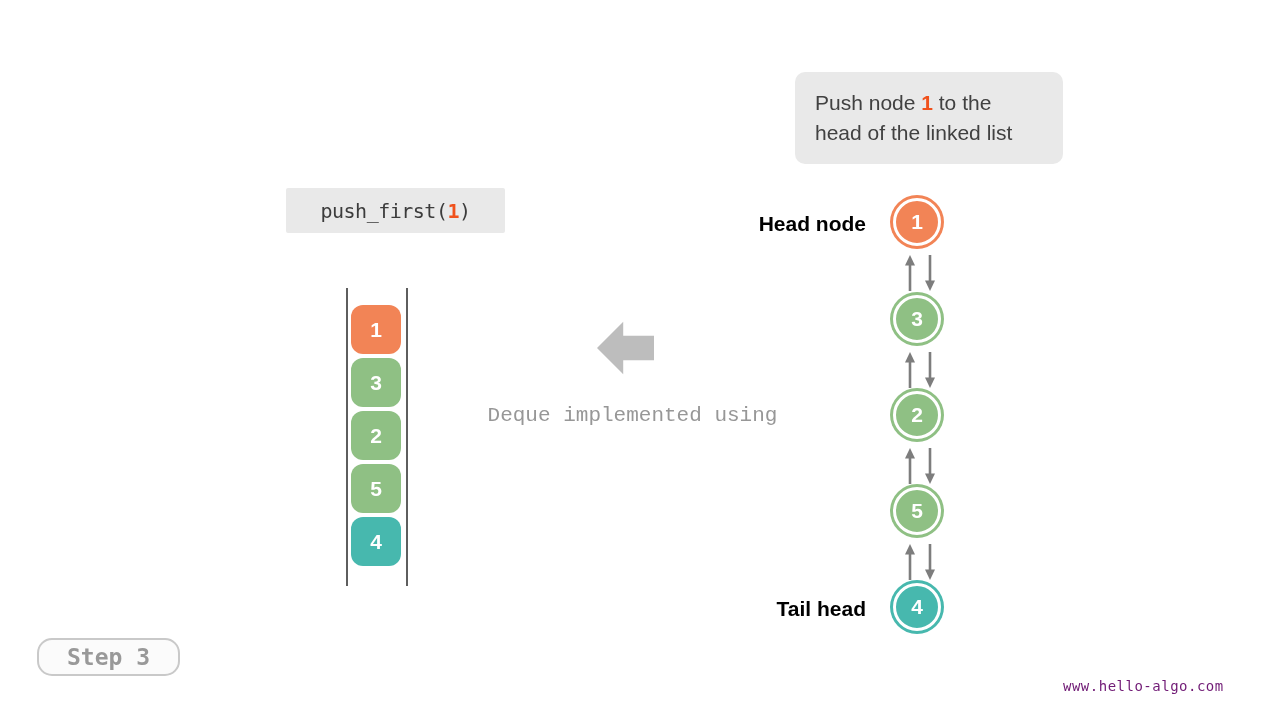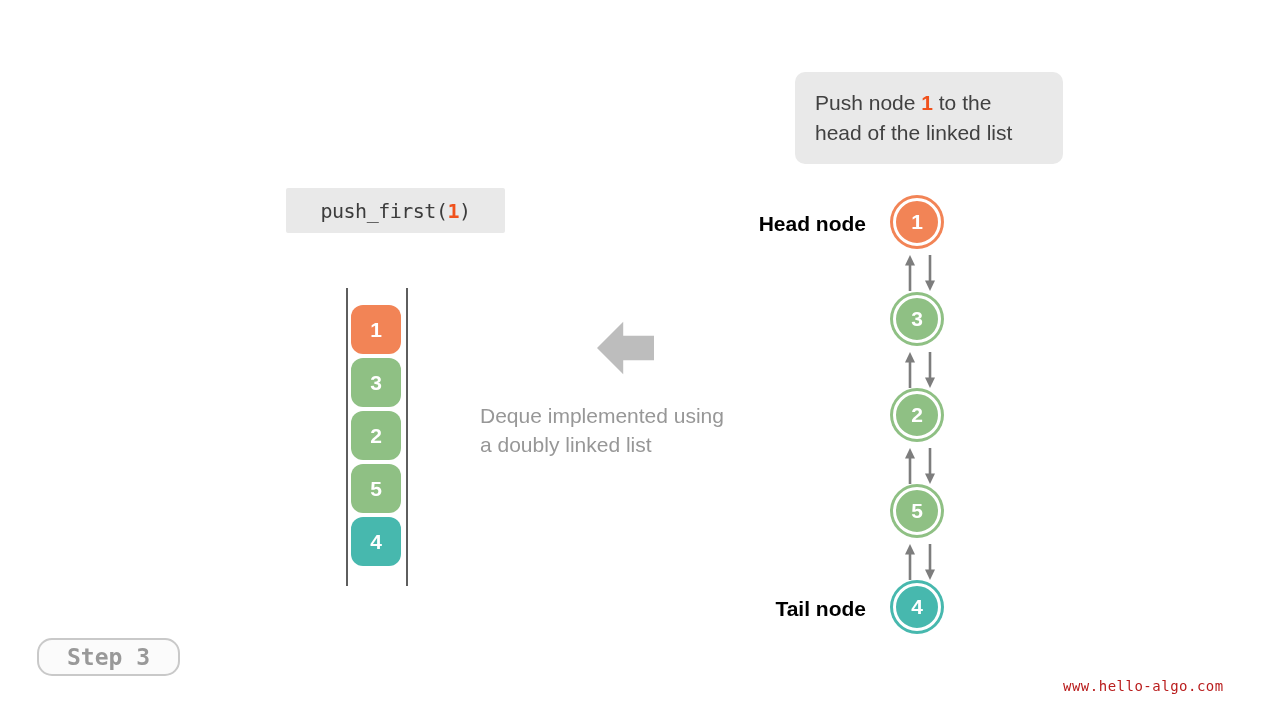--- a/index.html
+++ b/index.html
@@ -43,22 +43,22 @@
 
   
   .block-arrow {
     left: 597px; top: 320px; width: 57px; height: 56px;
     background: #bdbdbd;
     clip-path: polygon(0 50%, 46% 3%, 46% 28%, 100% 28%, 100% 72%, 46% 72%, 46% 97%);
   }
 
   .caption {
     left: 480px; top: 401px; width: 305px;
-    color: #979797;
-    font-size: 21px; line-height: 29px;
+    text-align: center; color: #979797;
+    font-size: 21px; line-height: 29px; font-family: Liberation Mono, monospace;
   }
 
   
   .node {
     position: absolute; width: 48px; height: 48px; border-radius: 50%;
     background: var(--c);
     border: 3px solid #ffffff;
     box-shadow: 0 0 0 3px var(--c);
     display: flex; align-items: center; justify-content: center;
     color: #ffffff; font-size: 21px; font-weight: bold;
@@ -75,21 +75,21 @@
     left: 37px; top: 638px; width: 143px; height: 38px;
     background: #fbfbfb; border: 2px solid #c9c9c9; border-radius: 15px;
     display: flex; align-items: center; justify-content: center;
     font-family: "DejaVu Sans Mono", monospace;
     font-size: 23px; font-weight: bold; color: #999999;
   }
 
   .watermark {
     left: 1063px; top: 678px; width: 180px;
     font-family: "DejaVu Sans Mono", monospace;
-    font-size: 14px; color: #b91c1c; letter-spacing: 0.5px;
+    font-size: 14px; color: #701a75; letter-spacing: 0.5px;
   }
 </style>
 </head>
 <body>
 
 <div class="abs instruction-box">
   <span>Push node </span><span class="hl">1</span><span> to the head of the linked list</span>
 </div>
 
 <div class="abs code-box">
@@ -104,25 +104,24 @@
   <div class="tile c-orange">1</div>
   <div class="tile c-green">3</div>
   <div class="tile c-green">2</div>
   <div class="tile c-green">5</div>
   <div class="tile c-teal">4</div>
 </div>
 
 <div class="abs block-arrow"></div>
 <div class="abs caption">
   <div>Deque implemented using</div>
-  <div>a doubly linked list</div>
 </div>
 
 <div class="node-label" style="top:212px;">Head node</div>
-<div class="node-label" style="top:597px;">Tail node</div>
+<div class="node-label" style="top:597px;">Tail head</div>
 
 <div class="node c-orange" style="left:893px; top:198px;">1</div>
 <div class="node c-green" style="left:893px; top:295px;">3</div>
 <div class="node c-green" style="left:893px; top:391px;">2</div>
 <div class="node c-green" style="left:893px; top:487px;">5</div>
 <div class="node c-teal" style="left:893px; top:583px;">4</div>
 
 <svg class="link-arrows" style="top:255px;" viewBox="0 0 36 36">
   <path d="M8 36 L8 9" stroke="#7d7d7d" stroke-width="2.6" fill="none"></path>
   <path d="M8 0 L3 10.5 L13 10.5 Z" fill="#7d7d7d"></path>

